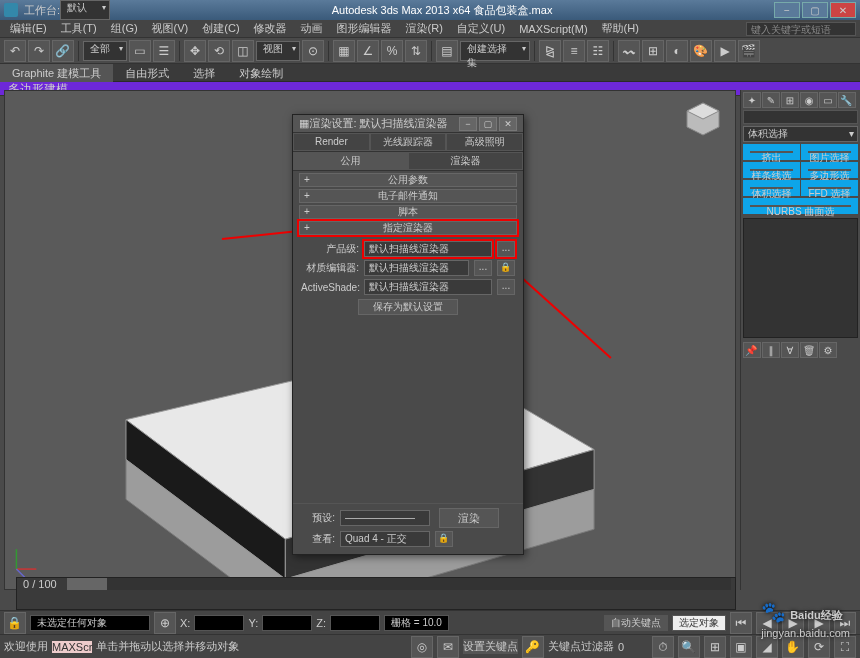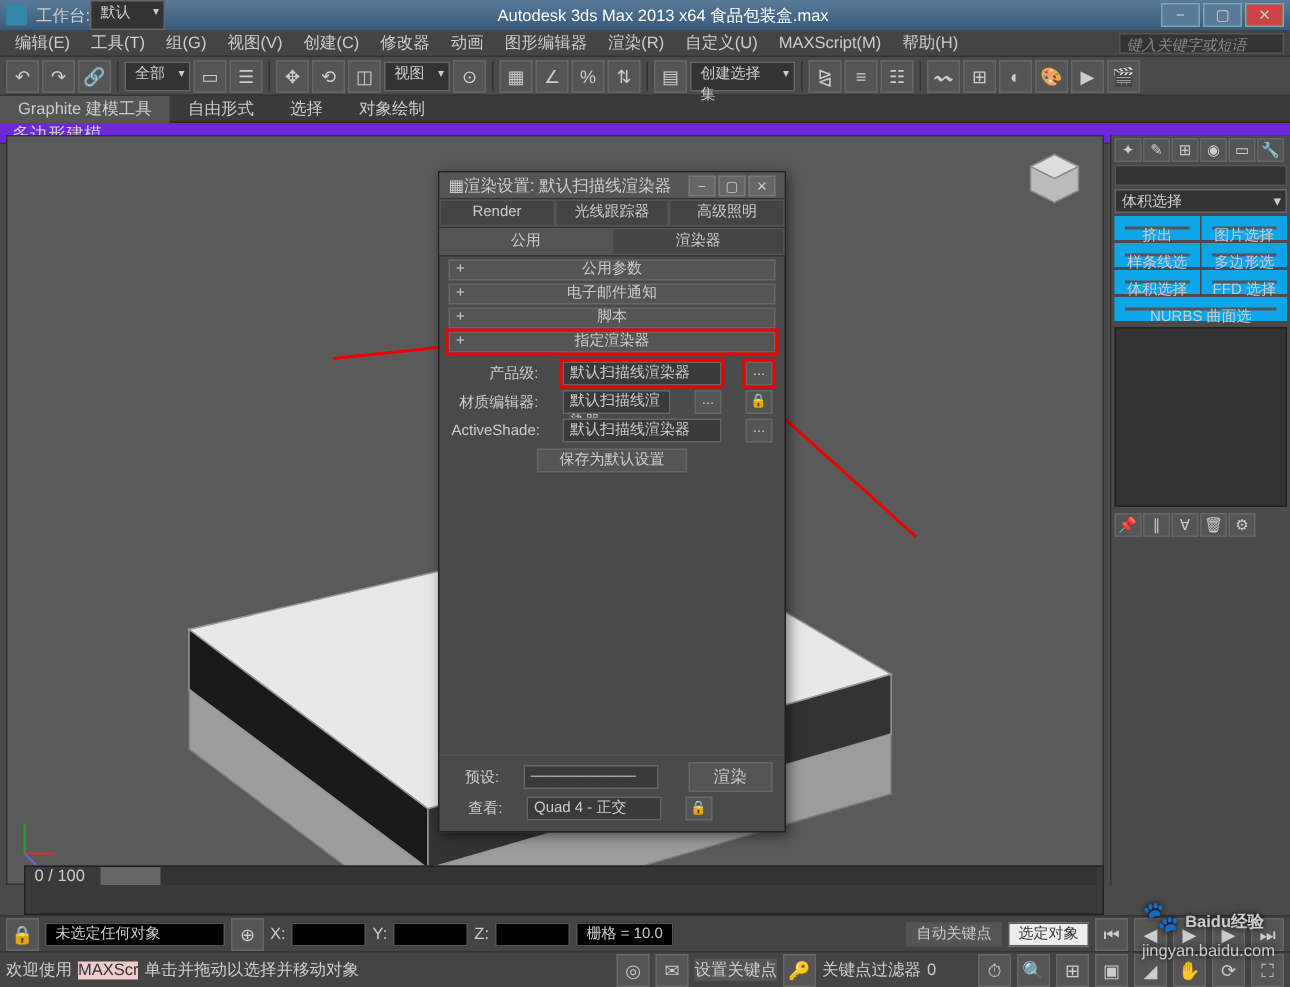--- a/index.html
+++ b/index.html
@@ -5,21 +5,21 @@
 *{margin:0;padding:0;box-sizing:border-box;font-family:"Microsoft YaHei",sans-serif;font-size:11px;color:#ccc}
 body{background:#4a4a4a;width:860px;height:658px;overflow:hidden;position:relative}
 .titlebar{height:20px;background:linear-gradient(#5a7a9a,#3a5a7a);display:flex;align-items:center;padding:0 4px}
 .titlebar .logo{width:14px;height:14px;background:#38a;border-radius:2px;margin-right:6px}
 .titlebar .ttxt{flex:1;text-align:center;color:#fff;font-size:11px}
 .titlebar .winbtns{display:flex;gap:2px}
 .titlebar .winbtn{width:26px;height:16px;background:#5a7a9a;border:1px solid #7aa;display:flex;align-items:center;justify-content:center;font-size:10px}
 .titlebar .winbtn.close{background:#c44}
 .menubar{height:18px;background:#444;display:flex;align-items:center;padding:0 4px;gap:2px;border-bottom:1px solid #333}
 .menubar span{padding:12px 6px;font-size:11px;color:#ccc}
-.menubar .search{margin-left:auto;width:110px;height:14px;background:#333;border:1px solid #555;font-style:italic;color:#888;padding:0 4px;font-size:10px}
+.menubar .search{margin-left:auto;width:110px;height:14px;background:#333;border:1px solid #555;color:#888;padding:0 4px;font-size:10px}
 .toolbar{height:26px;background:#4a4a4a;border-bottom:1px solid #333;display:flex;align-items:center;padding:0 4px;gap:2px}
 .tbtn{width:22px;height:22px;background:#555;border:1px solid #666;display:flex;align-items:center;justify-content:center;font-size:12px}
 .tsep{width:1px;height:20px;background:#333;margin:0 2px}
 .tdrop{height:20px;background:#333;border:1px solid #666;padding:0 16px 0 6px;font-size:10px;position:relative}
 .tdrop::after{content:"▾";position:absolute;right:3px;top:2px;font-size:8px}
 .ribbon{height:18px;background:#3a3a3a;display:flex;align-items:center;border-bottom:1px solid #2a2a2a}
 .ribbon .tab{padding:0 12px;height:18px;line-height:18px;font-size:11px}
 .ribbon .tab.active{background:#555}
 .ribbon2{height:14px;background:#6d28d9;padding:0 8px;font-size:12px;line-height:14px;border-bottom:1px solid #333}
 .viewlabel{position:absolute;top:92px;left:8px;font-size:10px;color:#aaa}
@@ -37,21 +37,21 @@
 .dlg-title{height:18px;background:#555;display:flex;align-items:center;padding:0 6px;border-bottom:1px solid #333}
 .dlg-title .t{flex:1;font-size:11px}
 .dlg-title .db{width:18px;height:14px;background:#666;border:1px solid #777;margin-left:2px;text-align:center;font-size:9px;line-height:12px}
 .dlg-tabs{display:flex;flex-wrap:wrap;border-bottom:1px solid #333}
 .dlg-tab{flex:1;min-width:70px;height:18px;background:#444;border:1px solid #555;text-align:center;line-height:16px;font-size:10px}
 .dlg-tab.active{background:#555}
 .rollhead{height:14px;background:#555;border:1px solid #666;margin:2px 6px;text-align:center;font-size:10px;line-height:12px;position:relative}
 .rollhead::before{content:"+";position:absolute;left:4px}
 .rollhead.redbox{outline:2px solid #e00}
 .dlg-form{padding:4px 8px}
-.frow{display:flex;align-items:center;margin-bottom:3px;gap:16px}
+.frow{display:flex;align-items:center;margin-bottom:3px;gap:5px}
 .frow .lbl{width:58px;text-align:right;font-size:10px}
 .frow .fld{flex:1;height:16px;background:#3a3a3a;border:1px solid #666;font-size:10px;padding:0 4px;line-height:14px;position:relative}
 .frow .fld.red{outline:2px solid #e00}
 .frow .dots{width:18px;height:16px;background:#555;border:1px solid #666;text-align:center;font-size:10px;line-height:12px}
 .frow .dots.red{outline:2px solid #e00}
 .frow .dots.lock{font-size:9px}
 .dlg-save{width:100px;height:16px;background:#555;border:1px solid #666;margin:4px auto;text-align:center;font-size:10px;line-height:14px}
 .dlg-spacer{height:180px}
 .dlg-btm{padding:4px 8px;border-top:1px solid #555}
 .dlg-rend{width:60px;height:20px;background:#555;border:1px solid #666;text-align:center;line-height:18px;float:right;margin-left:4px}

